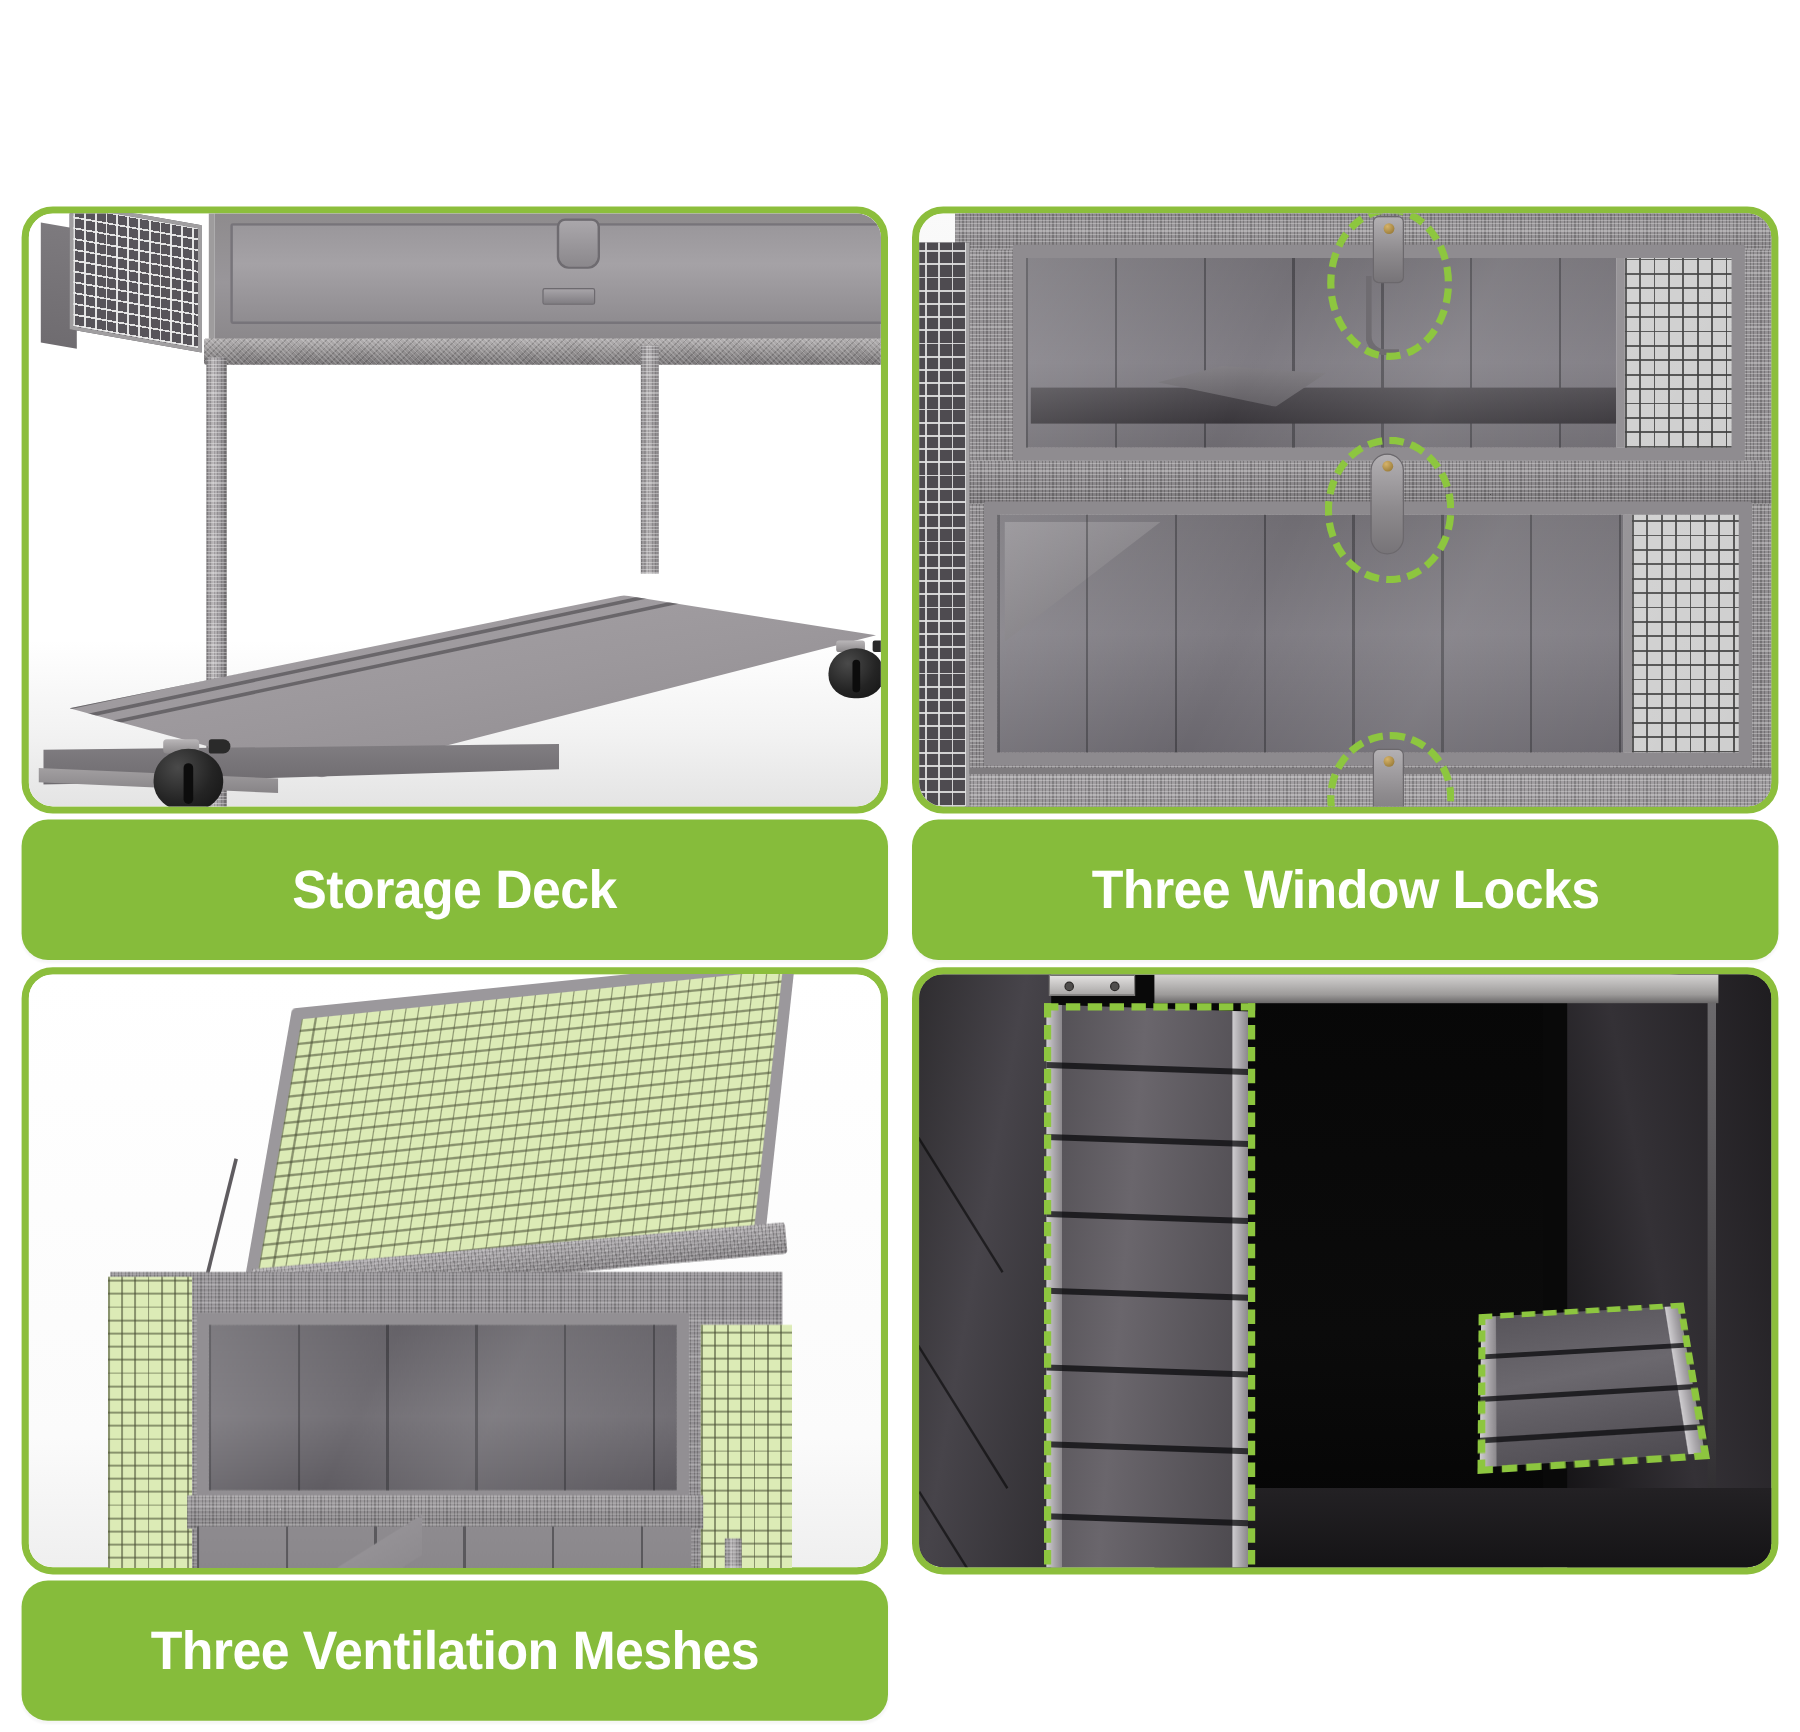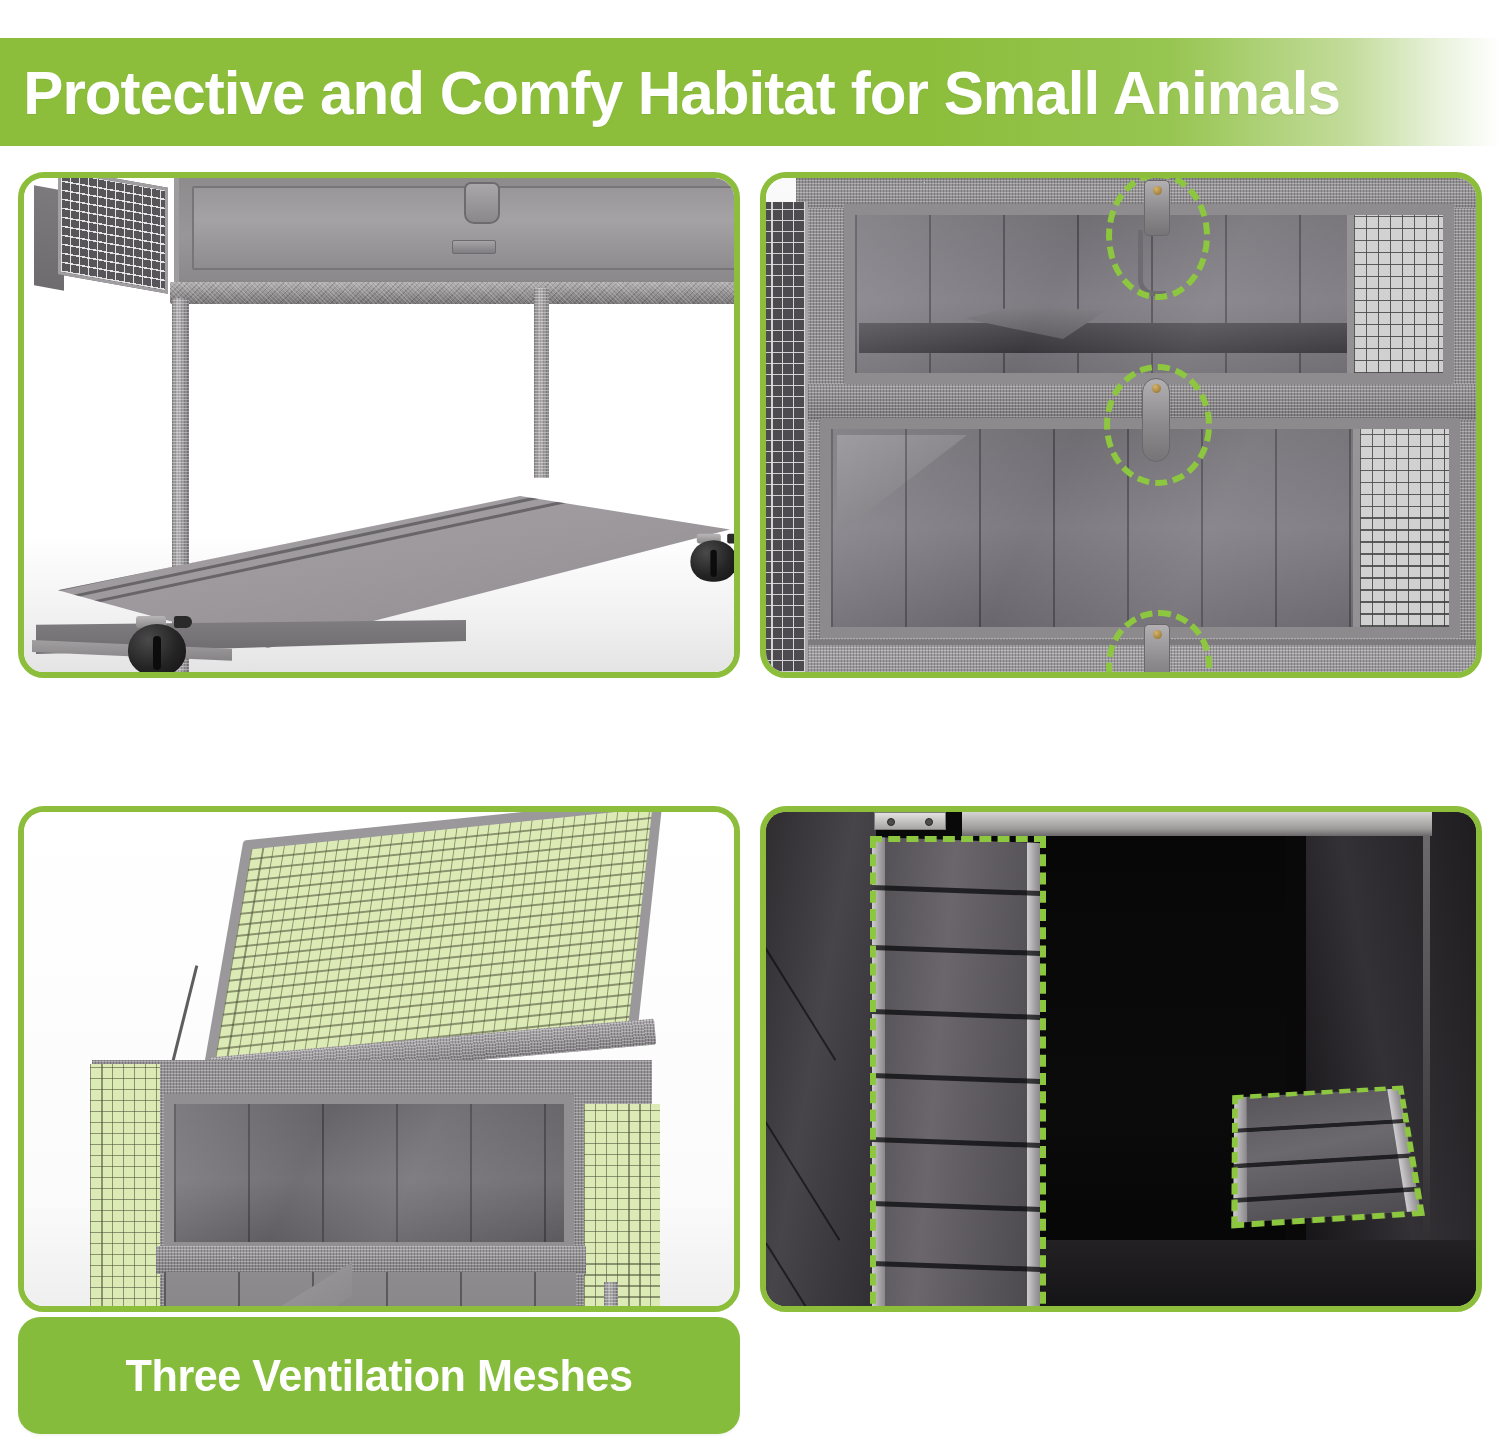--- a/index.html
+++ b/index.html
@@ -429,23 +429,20 @@
   .p4-floor {
     position: absolute; left: 196px; bottom: -4px; width: 540px; height: 70px;
     background: linear-gradient(180deg,#232124,#141315);
   }
 </style>
 </head>
 <body>
 
 <div class="page">
 
-  <div class="header">
-    <div class="header-title">Protective and Comfy Habitat for Small Animals</div>
-  </div>
 
   <div class="grid">
 
     <div class="card">
       <div class="photo-frame">
         <div class="photo">
           <div class="p1-bg"></div>
 
           <div class="p1-leftwall"></div>
           <div class="p1-mesh"></div>
@@ -495,20 +492,23 @@
               <div class="stem"></div>
           </div>
           <div class="p1-caster" style="left:660px; top:348px; transform:scale(.8);">
             <div class="cap"></div>
               <div class="tyre"></div>
               <div class="hub"></div>
               <div class="stem"></div>
           </div>
         </div>
       </div>
+      <div class="caption-bar">
+        <span class="caption-text">Storage Deck</span>
+      </div>
     </div>
 
     <div class="card">
       <div class="photo-frame">
         <div class="photo">
           <div class="p2-bg"></div>
 
           <div class="p2-body">
               <div class="speckgray"></div>
             </div>
@@ -550,20 +550,23 @@
           <div class="latch" style="left:376px; top:200px; width:28px; height:84px; border-radius:14px;">
             <div class="latch-screw"></div>
           </div>
           <div class="dash-circle" style="left:338px; top:186px; width:108px; height:122px;"></div>
 
           <div class="latch" style="left:378px; top:446px; width:26px; height:70px;">
             <div class="latch-screw"></div>
           </div>
           <div class="dash-circle" style="left:340px; top:432px; width:106px; height:110px;"></div>
         </div>
+      </div>
+      <div class="caption-bar">
+        <span class="caption-text">Three Window Locks</span>
       </div>
     </div>
 
     <div class="card">
       <div class="photo-frame">
         <div class="photo">
           <div class="p3-bg"></div>
 
           <div class="p3-lid greenmesh"></div>
           <div class="p3-lid-edge">

